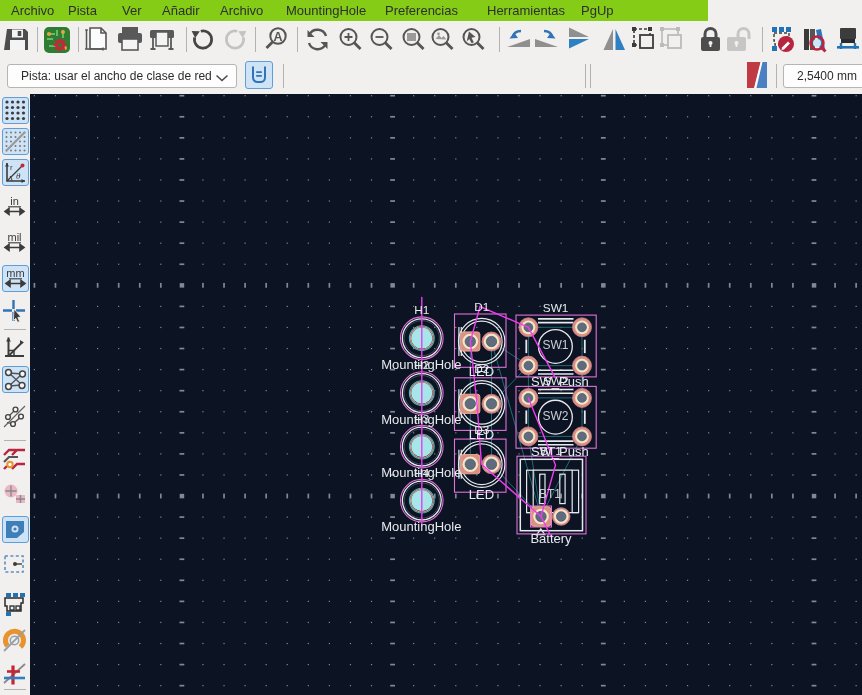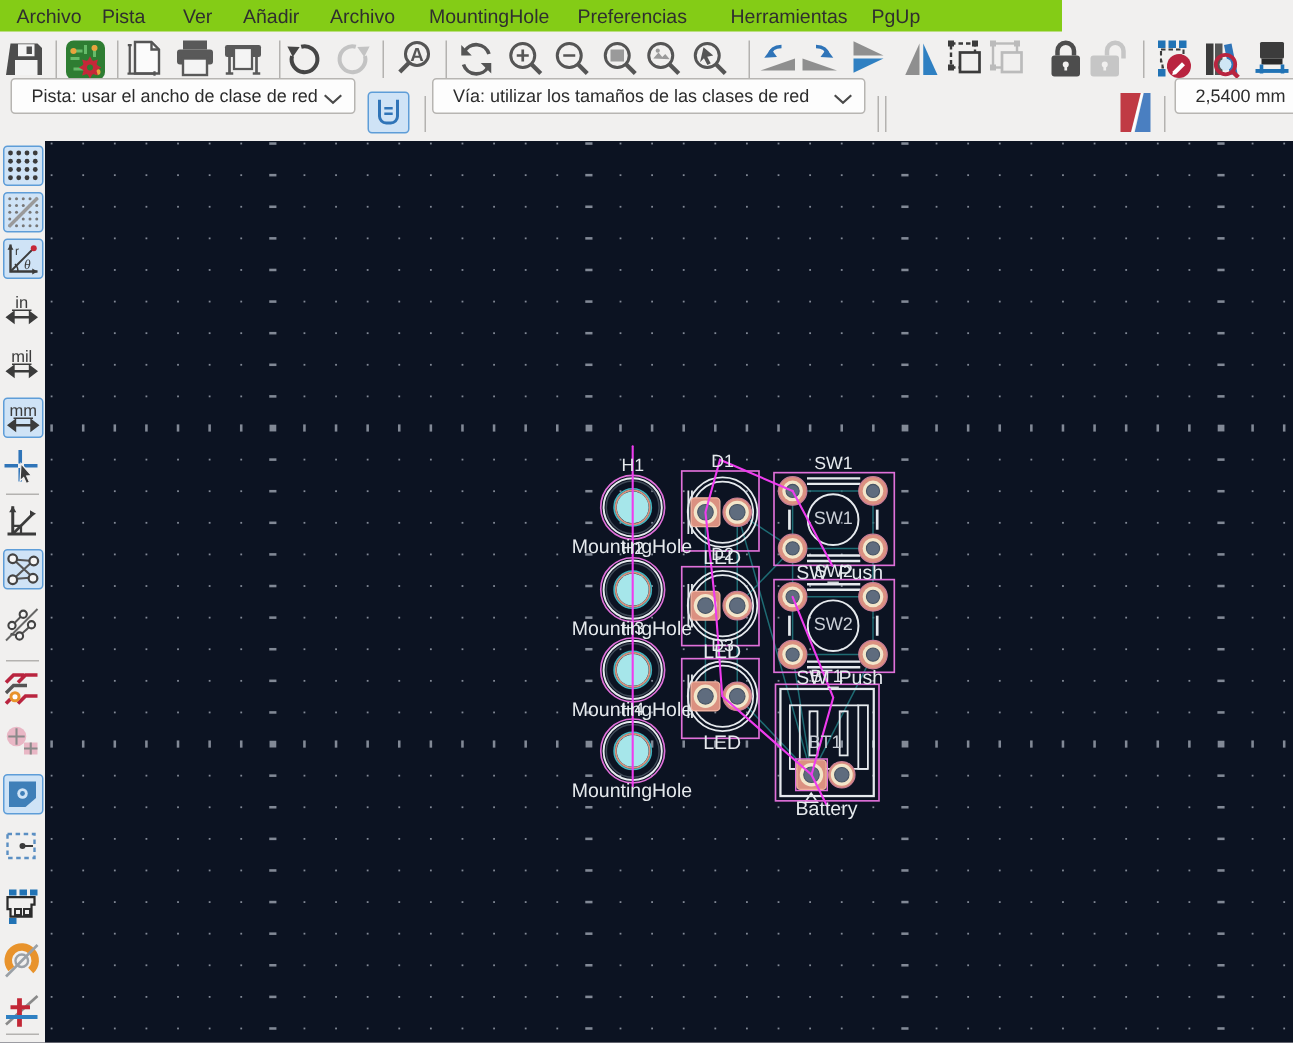--- a/index.html
+++ b/index.html
@@ -1,21 +1,21 @@
 <!DOCTYPE html>
 <html><head><meta charset="utf-8"><style>
 *{margin:0;padding:0;box-sizing:border-box}
 body{width:862px;height:695px;overflow:hidden;font-family:"Liberation Sans",sans-serif;background:#f1f0ef}
 #app{position:relative;width:862px;height:695px}
 #menubar{position:absolute;left:0;top:0;width:708px;height:21px;background:#84cc16}
 .mi{position:absolute;top:3px;font-size:13px;color:#2f2f2f;white-space:nowrap}
 .ic{position:absolute;top:26px}
 .vs{position:absolute;top:27px;width:1px;height:25px;background:#b4b2b0}
 .vs2{position:absolute;top:64px;width:1px;height:24px;background:#b4b2b0}
-.combo{position:absolute;top:52px;height:24px;background:#fdfdfd;border:1px solid #b7b5b2;border-radius:3px;font-size:12px;color:#2c2c2c;line-height:22px;padding-left:13px;white-space:nowrap}
+.combo{position:absolute;top:64px;height:24px;background:#fdfdfd;border:1px solid #b7b5b2;border-radius:3px;font-size:12px;color:#2c2c2c;line-height:22px;padding-left:13px;white-space:nowrap}
 .chev{position:absolute;top:8px;width:14px;height:10px}
 #ltb{position:absolute;left:0;top:94px;width:30px;height:601px;background:#f1f0ef}
 .lic{position:absolute;left:2px;width:27px;height:27px;border-radius:3px}
 .lic.on{background:#cfe3f6;border:1px solid #5e9dd8}
 .hs{position:absolute;left:4px;width:22px;height:1px;background:#b4b2b0}
 #canvas{position:absolute;left:30px;top:94px;width:832px;height:601px;background:#0c1322;overflow:hidden}
 #tbtn{position:absolute;left:245px;top:61px;width:28px;height:28px;background:#cfe3f6;border:1px solid #5e9dd8;border-radius:3px}
 .lpbtn{position:absolute;left:745px;top:61px;width:24px;height:28px}
 </style></head><body>
 <div id="app">
@@ -188,23 +188,20 @@
         <path d="M7 17 v6 M21 17 v6" stroke="#2173b5" stroke-width="2.4"></path>
       </svg></div>
     <div class="combo" style="left:7px;width:230px">Pista: usar el ancho de clase de red<svg class="chev" viewBox="0 0 14 10" style="right:7px">
         <path d="M1.5 2.5 l5.5 5 5.5-5" fill="none" stroke="#4a4a4a" stroke-width="1.5"></path>
       </svg></div>
     <div id="tbtn"><svg width="26" height="26" viewBox="0 0 26 26">
         <path d="M7 4.5 v11 a4.5 4.5 0 0 0 4.5 4.5 h3 a4.5 4.5 0 0 0 4.5 -4.5 v-11" fill="none" stroke="#2f74b8" stroke-width="2"></path>
         <path d="M10.2 10.2 h5.6 M10.2 13.8 h5.6" stroke="#2f74b8" stroke-width="1.7"></path>
       </svg></div>
     <div class="vs2" style="left:283px"></div>
-    <div class="combo" style="left:288px;width:289px">Vía: utilizar los tamaños de las clases de red<svg class="chev" viewBox="0 0 14 10" style="right:7px">
-        <path d="M1.5 2.5 l5.5 5 5.5-5" fill="none" stroke="#4a4a4a" stroke-width="1.5"></path>
-      </svg></div>
     <div class="vs2" style="left:585px"></div>
     <div class="vs2" style="left:590px"></div>
     <div class="lpbtn"><svg width="24" height="28" viewBox="0 0 24 28">
         <path d="M2 1 h13.5 l-6.5 26 h-7 z" fill="#c03a44"></path>
         <path d="M17.5 1 h4.5 v26 h-10.5 z" fill="#4a7fc1"></path>
         <path d="M16.5 1 l-6.5 26" stroke="#fff" stroke-width="1.2"></path>
       </svg></div>
     <div class="vs2" style="left:776px"></div>
     <div class="combo" style="left:783px;width:110px">2,5400 mm</div>
     <div id="ltb">

